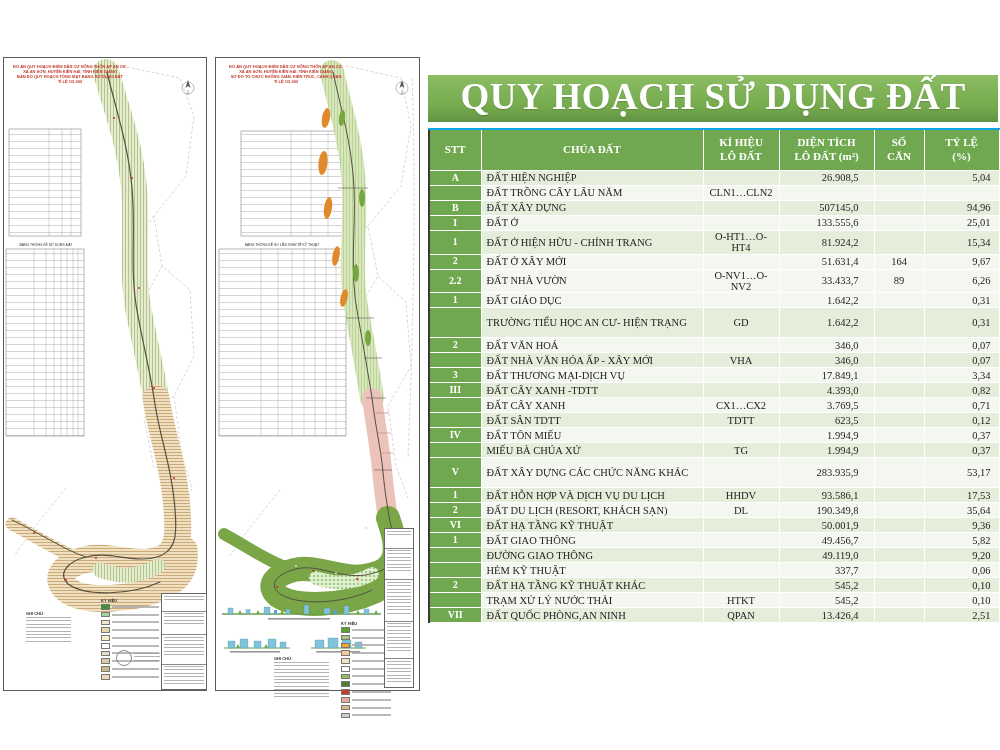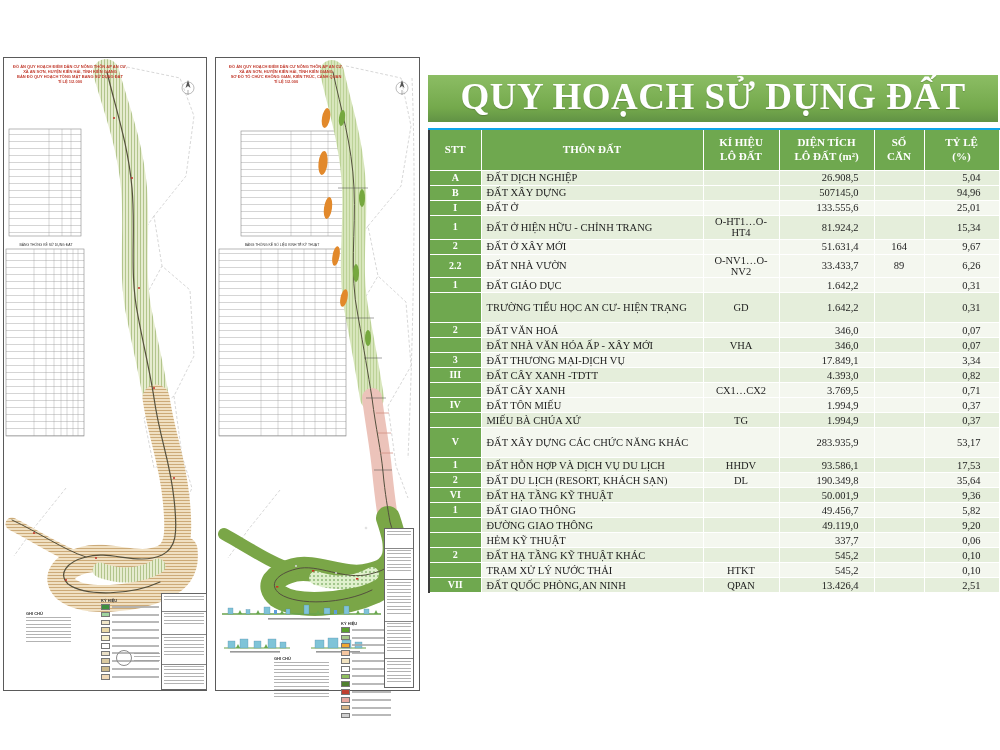--- a/index.html
+++ b/index.html
@@ -60,21 +60,21 @@
   #lut td{border-right:1px solid #fff;border-bottom:1px solid #fff;padding:0 3px;
        height:15px;line-height:1.08;vertical-align:middle;box-sizing:border-box;}
   #lut tr.tall td{height:30px;}
   #lut td.stt{background:#6fa84f;color:#fff;font-weight:bold;text-align:center;font-size:10px;}
   #lut tr.odd  td.data{background:#e5eedb;}
   #lut tr.even td.data{background:#f4f7ef;}
   #lut td.loai{text-align:left;padding-left:5px;}
   #lut td.kihieu{text-align:center;}
   #lut td.dientich{text-align:right;padding-right:15px;}
   #lut td.socan{text-align:center;}
-  #lut td.tyle{text-align:right;padding-right:18px;}
+  #lut td.tyle{text-align:right;padding-right:8px;}
 </style>
 </head>
 <body>
 
 <div class="panel" id="panel1">
   <div class="panel-header">ĐỒ ÁN QUY HOẠCH ĐIỂM DÂN CƯ NÔNG THÔN ẤP AN CƯ,
 XÃ AN SƠN, HUYỆN KIÊN HẢI, TỈNH KIÊN GIANG
 BẢN ĐỒ QUY HOẠCH TỔNG MẶT BẰNG SỬ DỤNG ĐẤT
 TỈ LỆ 1/2.000</div>
 
@@ -418,39 +418,47 @@
     <col style="width:52px">
       <col style="width:222px">
       <col style="width:76px">
     <col style="width:95px">
       <col style="width:50px">
       <col style="width:75px">
   </colgroup>
   <thead>
     <tr>
       <th>STT</th>
-      <th>THÔN ĐẤT</th>
+      <th>CHÚA ĐẤT</th>
       <th>KÍ HIỆU
 LÔ ĐẤT</th>
       <th>DIỆN TÍCH
 LÔ ĐẤT (m²)</th>
       <th>SỐ
 CĂN</th>
       <th>TỶ LỆ
 (%)</th>
     </tr>
   </thead>
   <tbody id="table-body">
       <tr class="odd">
         <td class="stt">A</td>
-        <td class="loai data">ĐẤT DỊCH NGHIỆP</td>
+        <td class="loai data">ĐẤT HIỆN NGHIỆP</td>
         <td class="kihieu data"></td>
         <td class="dientich data">26.908,5</td>
         <td class="socan data"></td>
         <td class="tyle data">5,04</td>
+      </tr>
+      <tr class="even">
+        <td class="stt"></td>
+        <td class="loai data">ĐẤT TRỒNG CÂY LÂU NĂM</td>
+        <td class="kihieu data">CLN1…CLN2</td>
+        <td class="dientich data"></td>
+        <td class="socan data"></td>
+        <td class="tyle data"></td>
       </tr>
       <tr class="odd">
         <td class="stt">B</td>
         <td class="loai data">ĐẤT XÂY DỰNG</td>
         <td class="kihieu data"></td>
         <td class="dientich data">507145,0</td>
         <td class="socan data"></td>
         <td class="tyle data">94,96</td>
       </tr>
       <tr class="even">
@@ -534,20 +542,28 @@
         <td class="tyle data">0,82</td>
       </tr>
       <tr class="even">
         <td class="stt"></td>
         <td class="loai data">ĐẤT CÂY XANH</td>
         <td class="kihieu data">CX1…CX2</td>
         <td class="dientich data">3.769,5</td>
         <td class="socan data"></td>
         <td class="tyle data">0,71</td>
       </tr>
+      <tr class="odd">
+        <td class="stt"></td>
+        <td class="loai data">ĐẤT SÂN TDTT</td>
+        <td class="kihieu data">TDTT</td>
+        <td class="dientich data">623,5</td>
+        <td class="socan data"></td>
+        <td class="tyle data">0,12</td>
+      </tr>
       <tr class="even">
         <td class="stt">IV</td>
         <td class="loai data">ĐẤT TÔN MIẾU</td>
         <td class="kihieu data"></td>
         <td class="dientich data">1.994,9</td>
         <td class="socan data"></td>
         <td class="tyle data">0,37</td>
       </tr>
       <tr class="odd">
         <td class="stt"></td>

